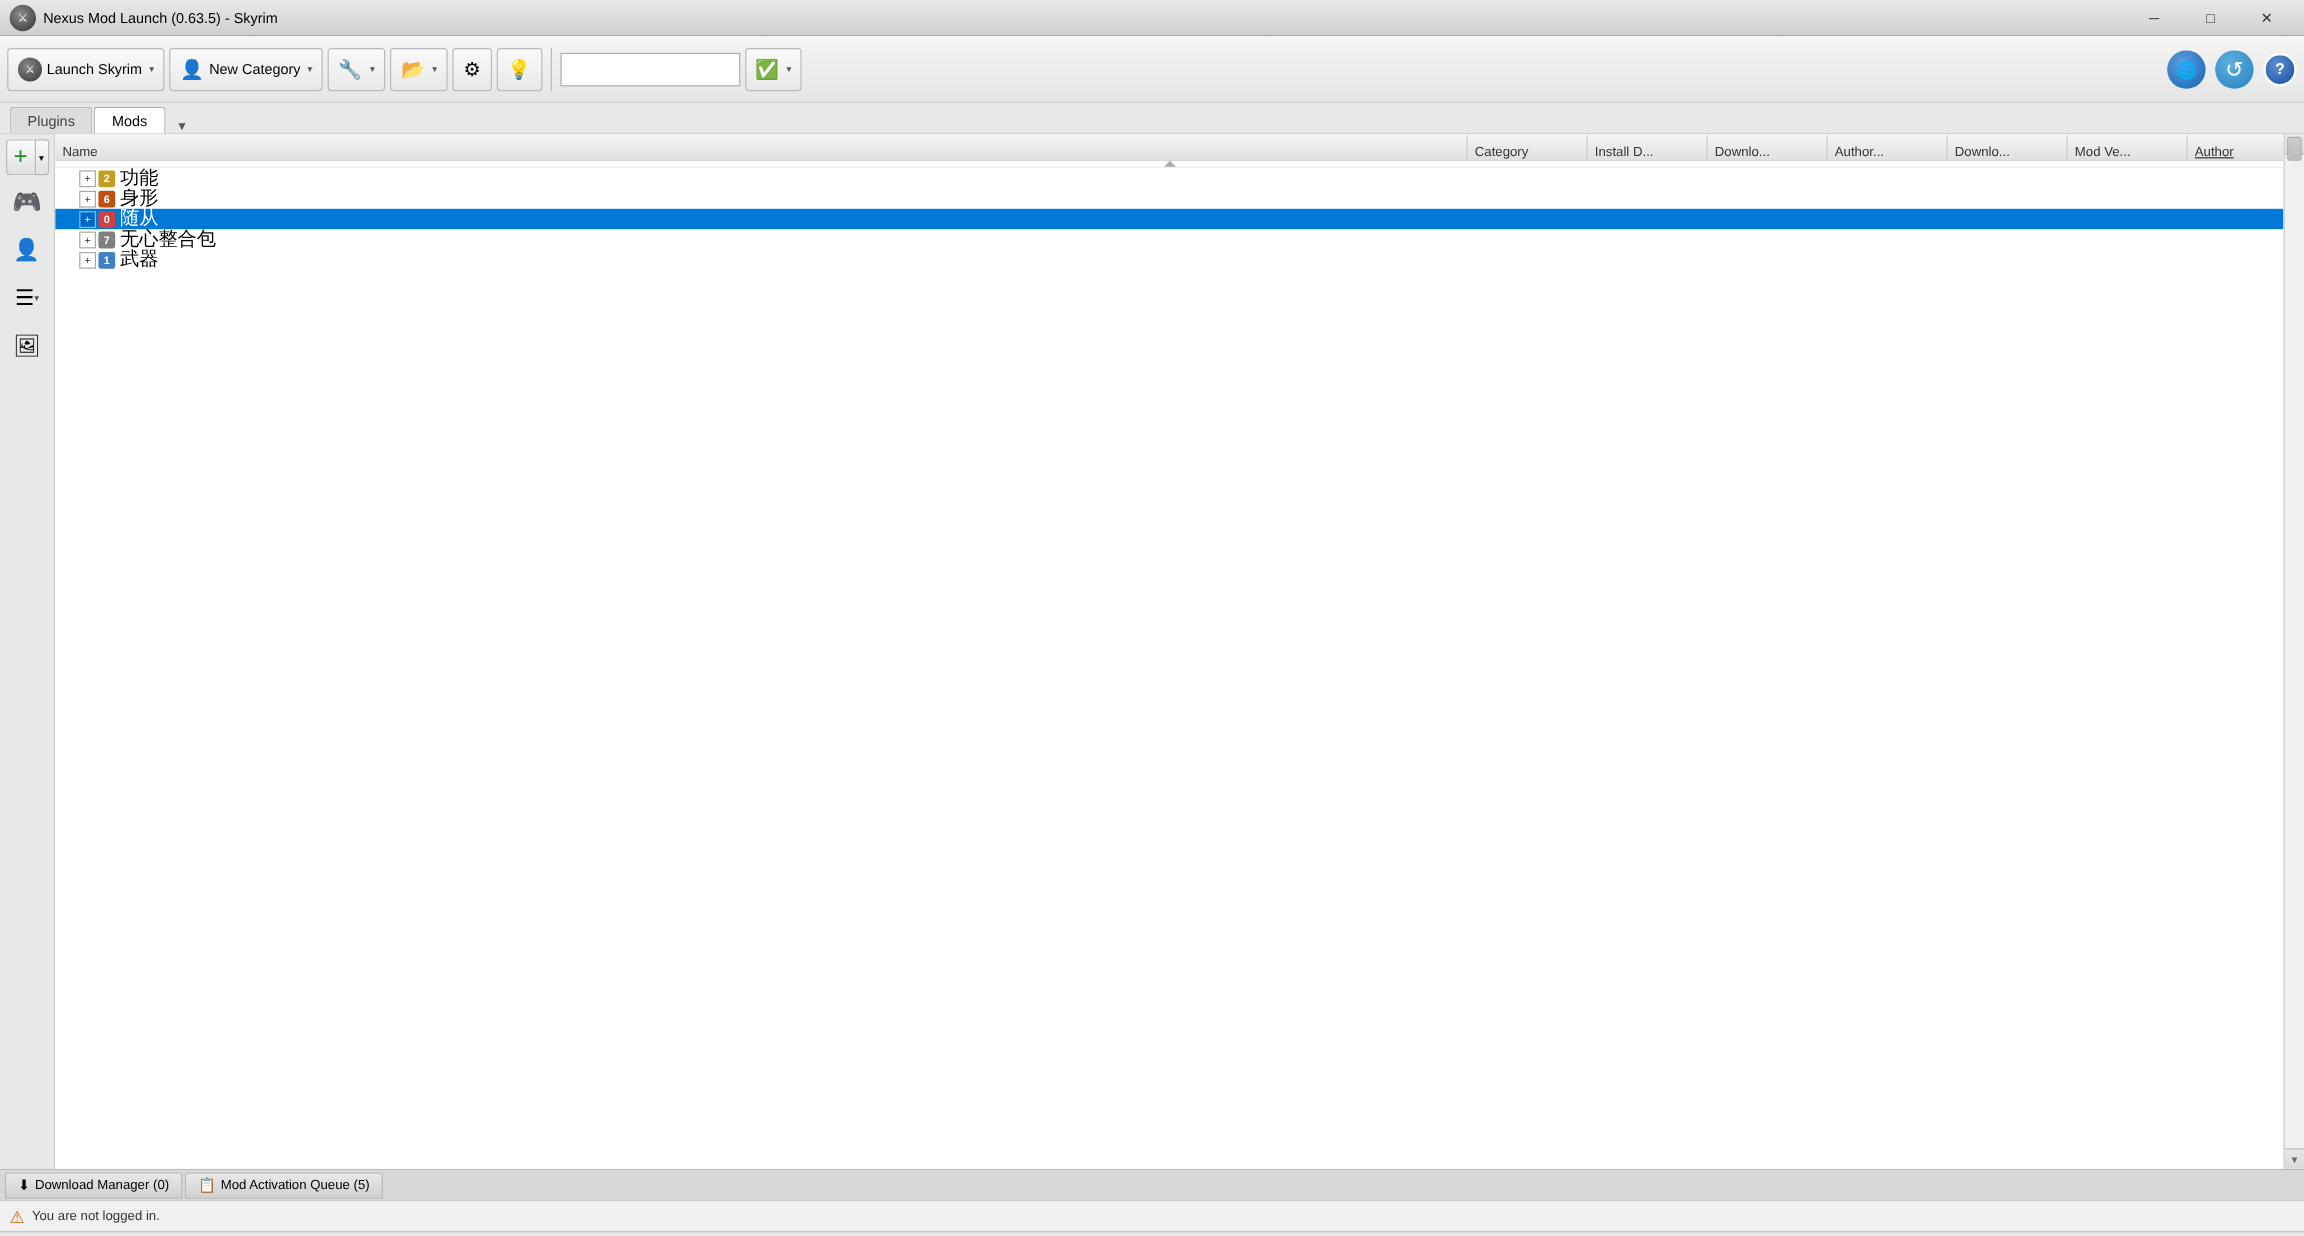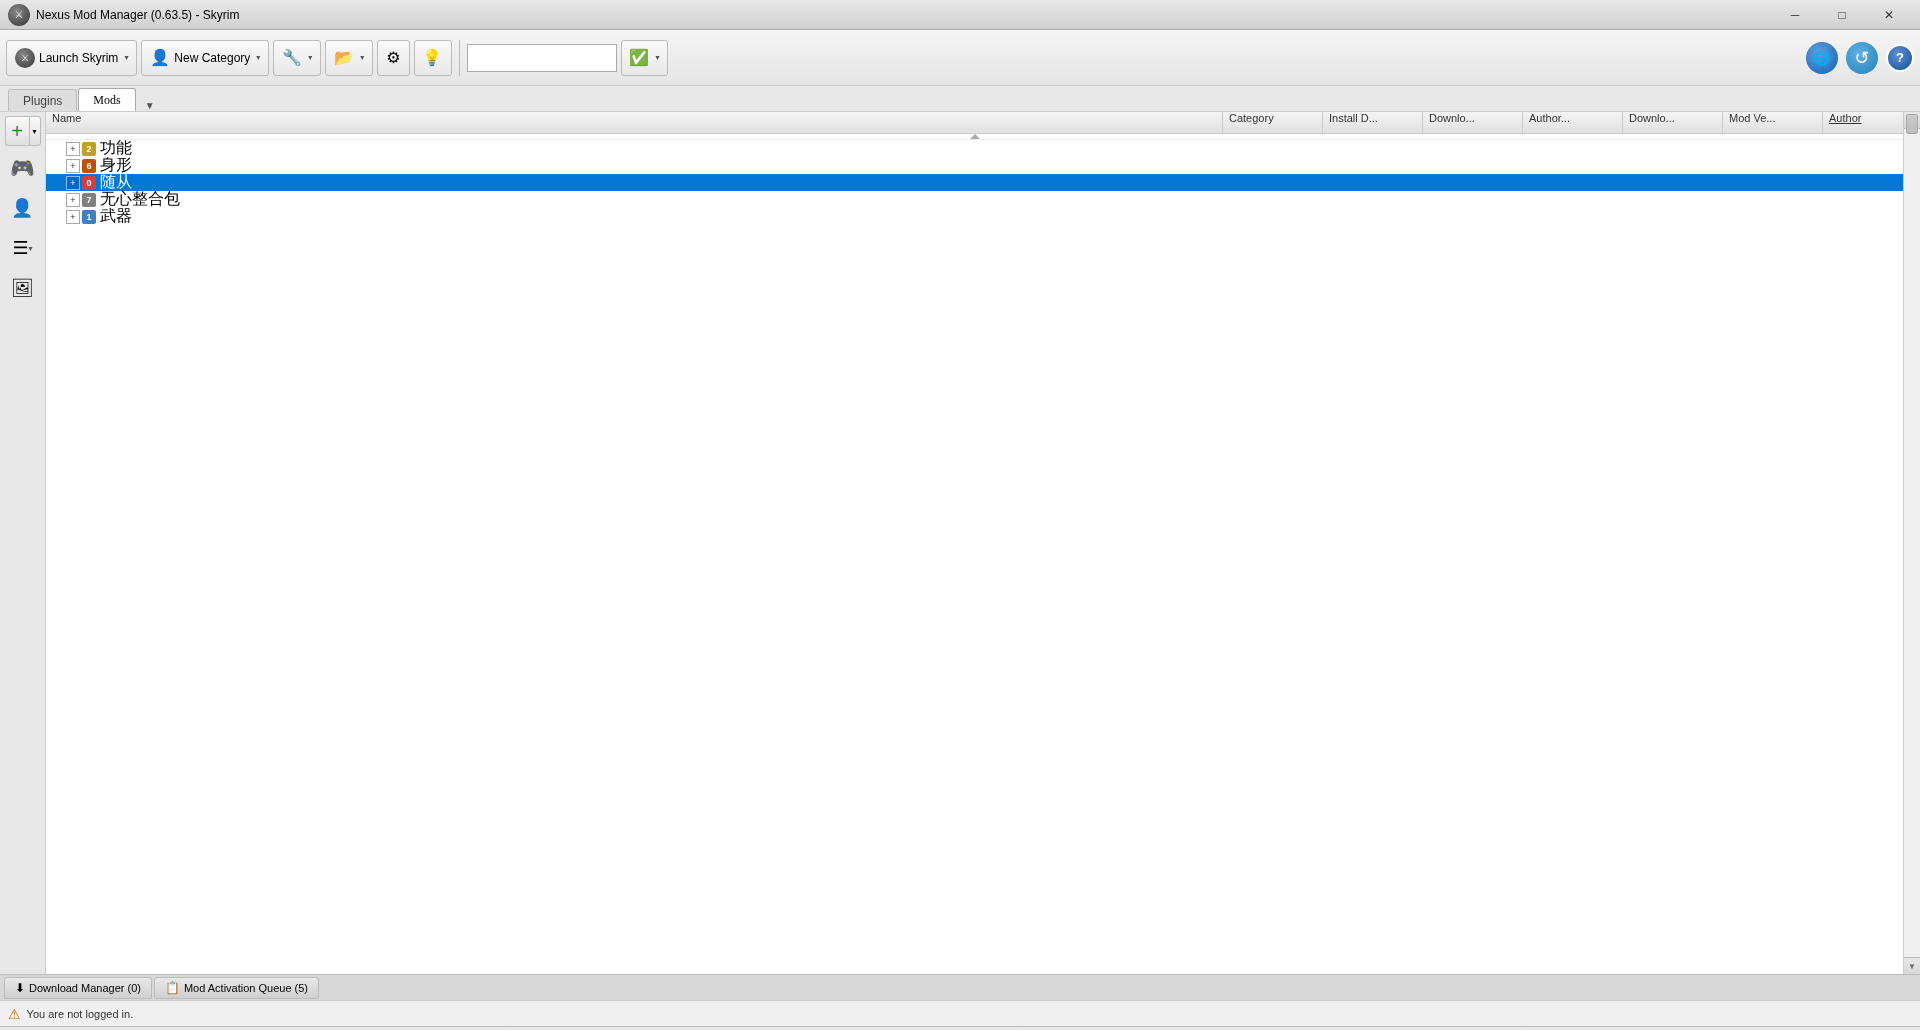--- a/index.html
+++ b/index.html
@@ -79,21 +79,20 @@
       border-radius: 3px 3px 0 0;
       background: #ddd;
       color: #444;
       margin-right: 1px;
     }
     .tab.active {
       background: white;
       border-color: #aaa;
       color: #000;
       font-weight: normal;
-      font-family: Liberation Serif, serif;
     }
     .tab-chevron { display: flex; align-items: center; padding: 0 8px; font-size: 10px; color: #555; cursor: pointer; }
 
     
     #main-layout {
       display: flex;
       height: calc(1030px - 30px - 56px - 26px - 30px - 26px);
     }
 
     
@@ -140,21 +139,21 @@
       min-width: 100%;
       flex-shrink: 0;
     }
     .col-header {
       font-size: 11px;
       color: #333;
       padding: 0 6px;
       border-right: 1px solid #ccc;
       height: 100%;
       display: flex;
-      align-items: flex-start;
+      align-items: flex-end;
       cursor: pointer;
       white-space: nowrap;
     }
     .col-name { flex: 1; min-width: 200px; }
     .col-fixed { width: 100px; }
     .col-author { width: 80px; border-right: none; text-decoration: underline; }
 
     
     .tree-row {
       display: flex;
@@ -282,21 +281,21 @@
       font-size: 8px; color: #666; cursor: pointer;
     }
     .scroll-down { position: absolute; bottom: 0; border-top: 1px solid #bbb; border-bottom: none; }
   </style>
 </head>
 <body>
 
 <div id="title-bar">
   <div id="title-bar-left">
     <div class="skyrim-logo">⚔</div>
-    <span>Nexus Mod Manager (0.63.5) - Skyrim</span>
+    <span>Nexus Mod Launch (0.63.5) - Skyrim</span>
   </div>
   <div id="title-bar-controls">
     <button class="title-btn">─</button>
     <button class="title-btn">□</button>
     <button class="title-btn close">✕</button>
   </div>
 </div>
 
 <div id="toolbar">
 

